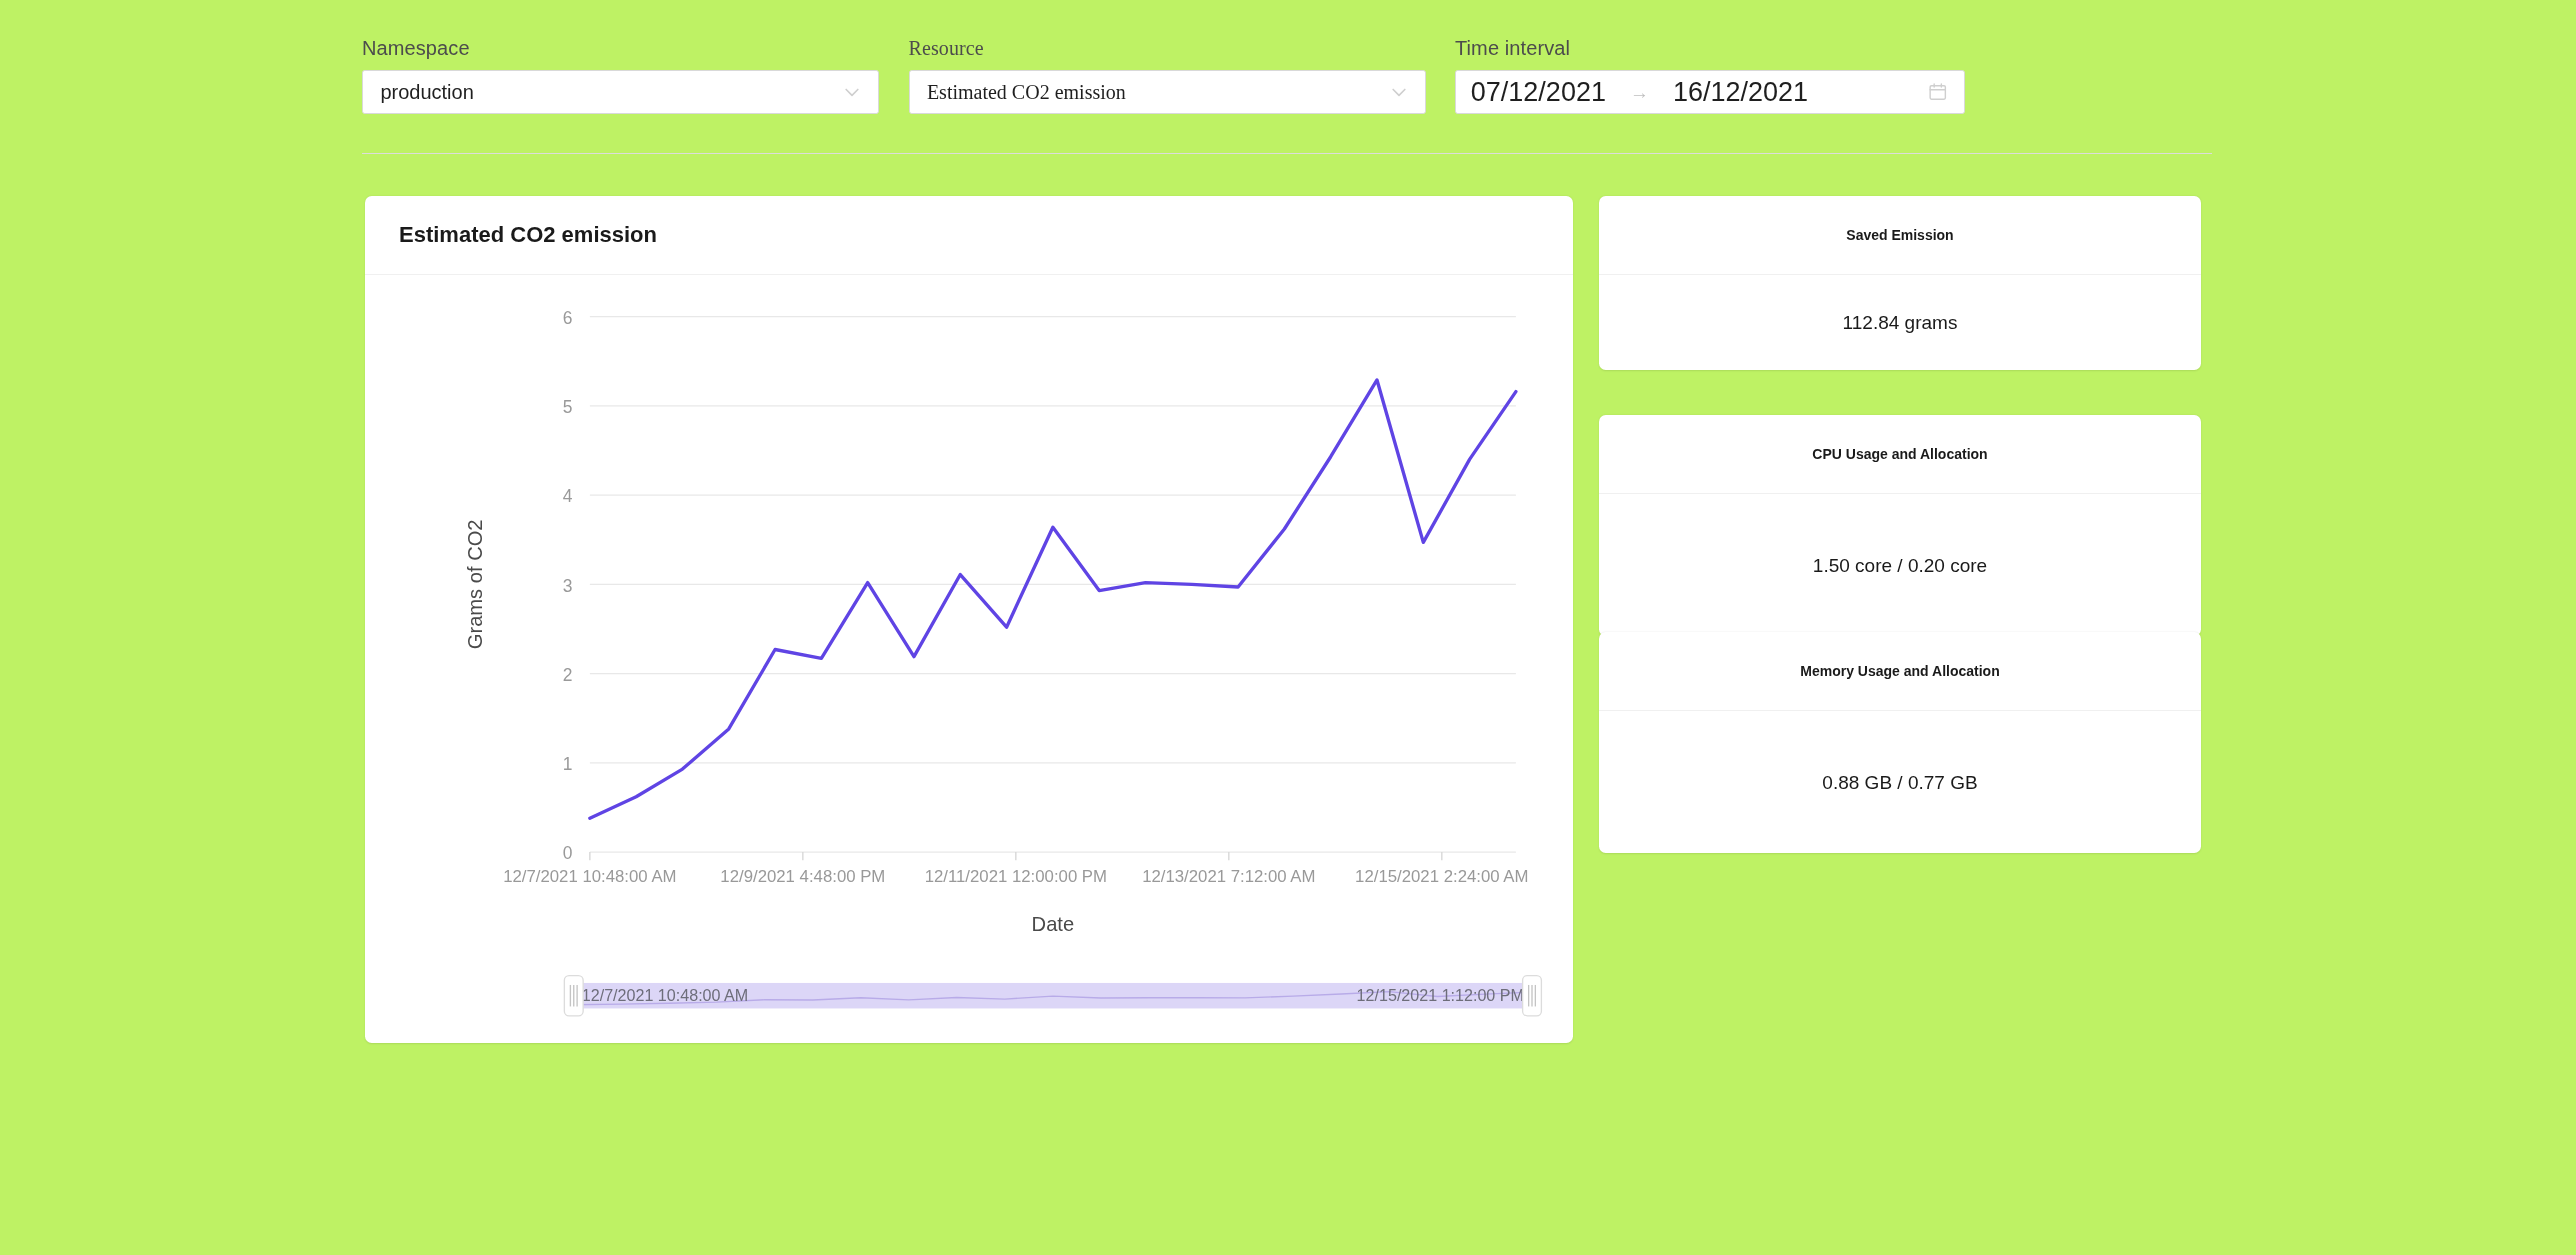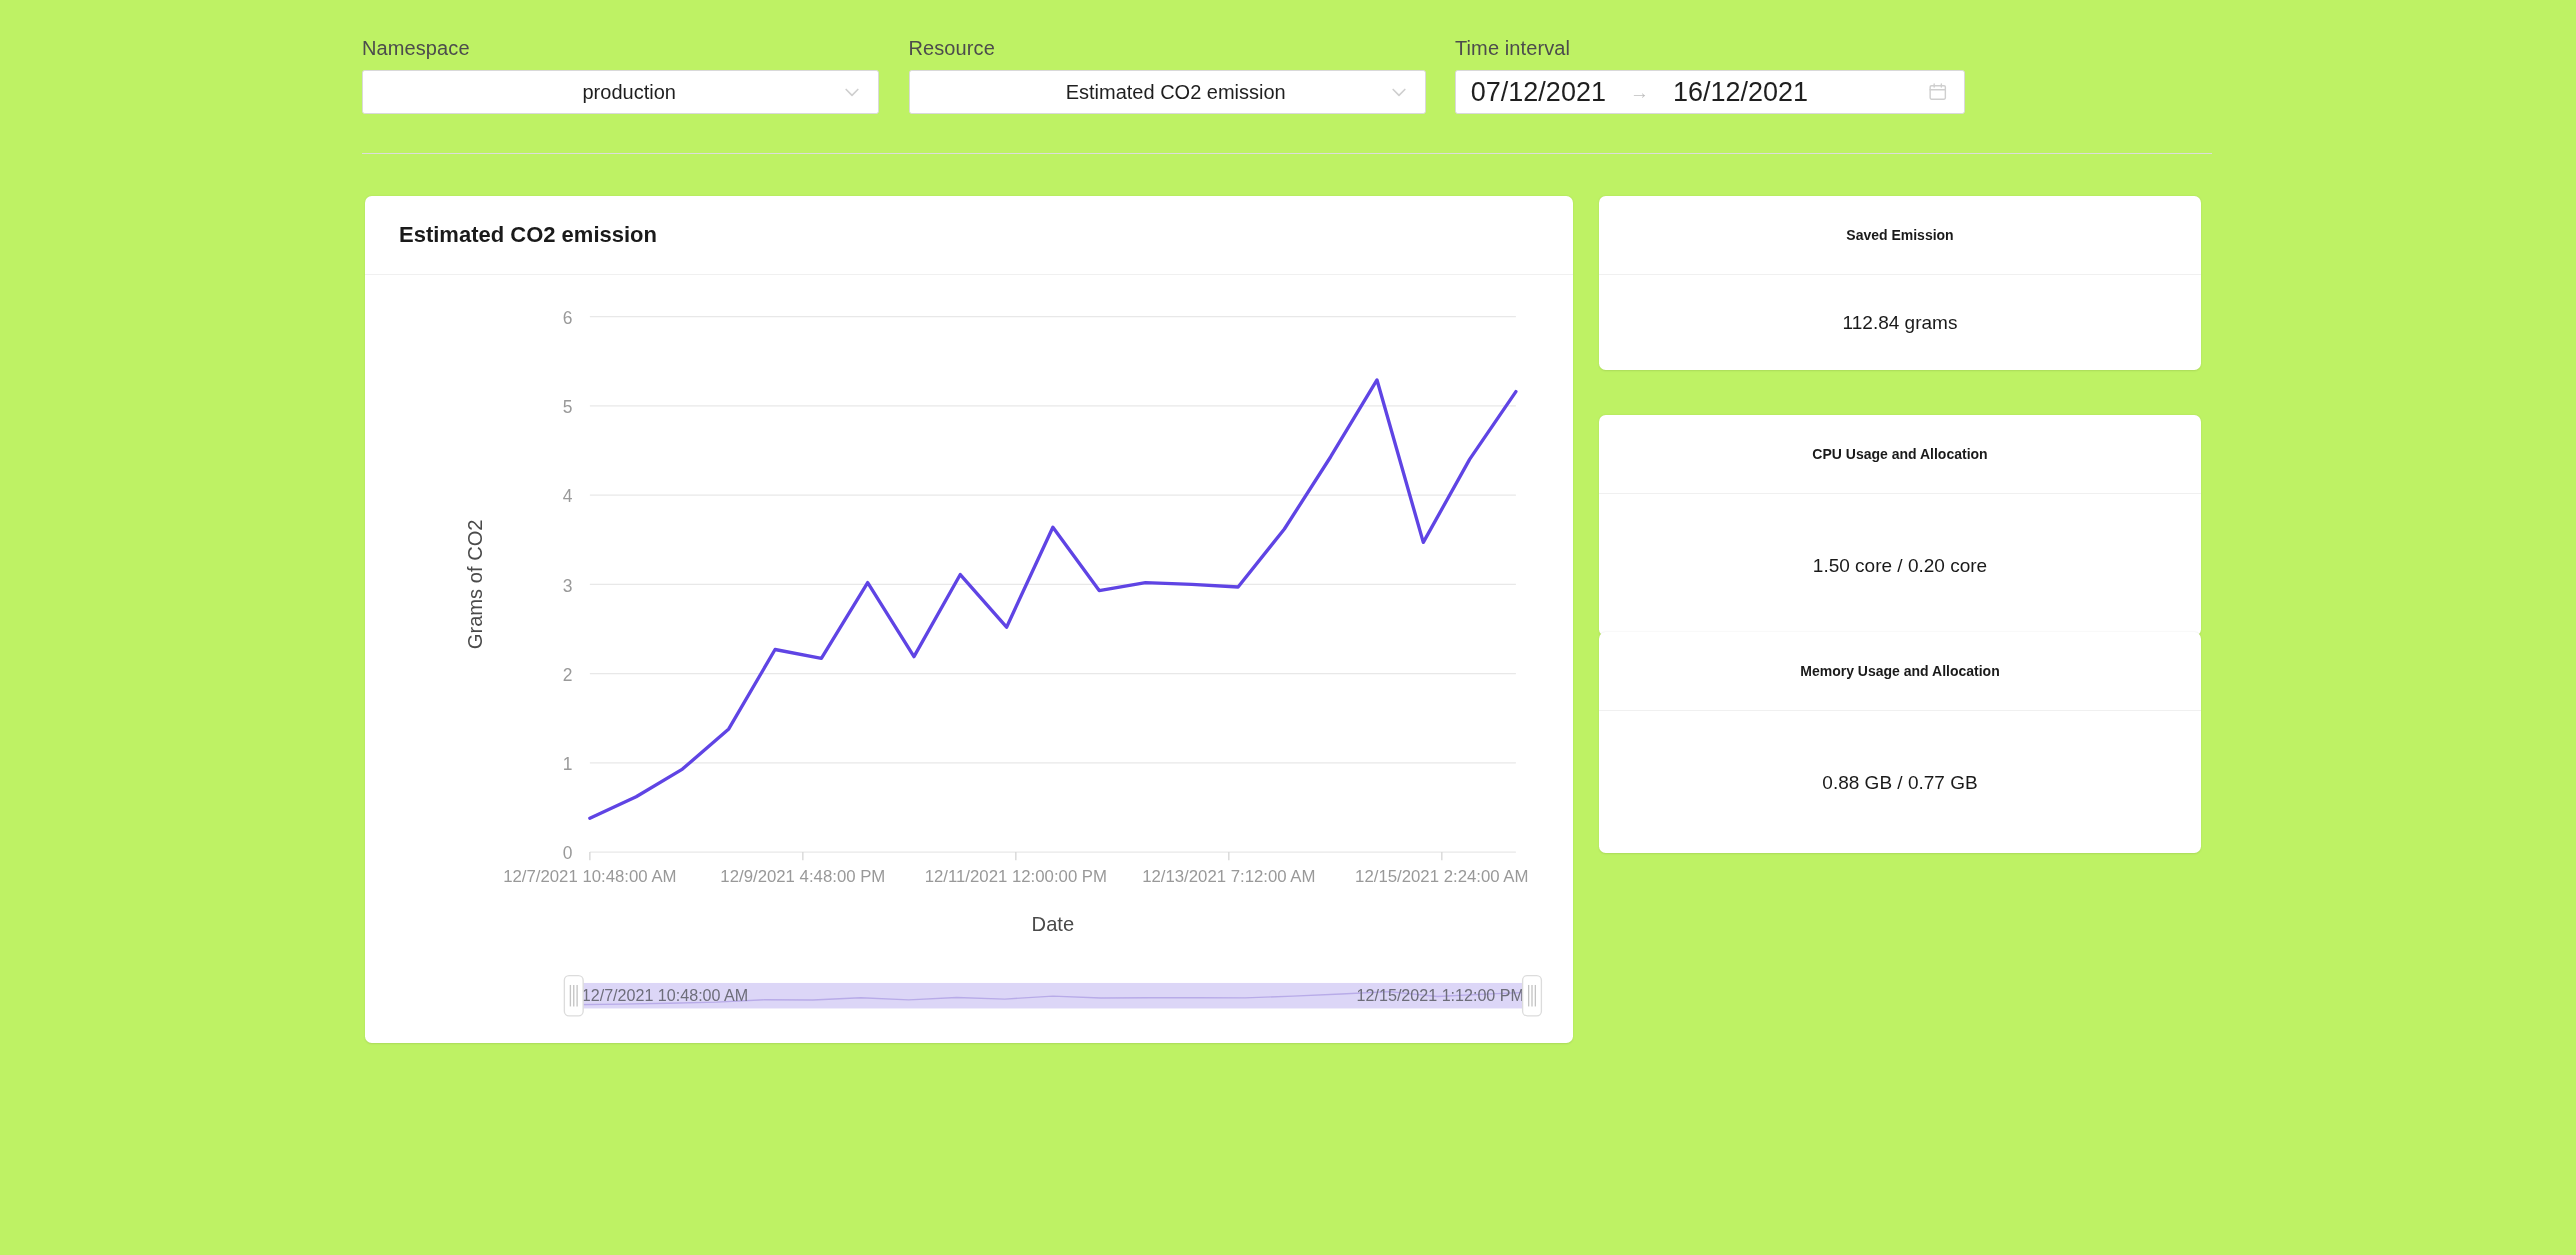--- a/index.html
+++ b/index.html
@@ -23,41 +23,40 @@
   .filters {
     position: absolute;
     left: 362px;
     top: 38px;
     width: 1851px;
     display: flex;
     gap: 29.5px;
   }
   .filter-group { display: flex; flex-direction: column; }
   .filter-group.ns { width: 517px; }
-  .filter-group.res { width: 517px; }
+  .filter-group.res { width: 517px; font-family: Liberation Serif, serif; }
   .filter-group.time { width: 510px; }
 
   .filter-label {
     font-size: 20px;
     color: #4c4c4c;
     margin-bottom: 12px;
     line-height: 1;
     letter-spacing: 0.1px;
   }
 
   .control {
     position: relative;
     height: 44px;
     background: #ffffff;
     border: 0.7px solid #d9d9d9;
     border-radius: 2.7px;
     display: flex;
     align-items: center;
     box-sizing: border-box;
-    justify-content: center;
   }
   .control-value {
     font-size: 20px;
     color: #1f1f1f;
     padding-left: 17.4px;
     line-height: 1;
     white-space: nowrap;
   }
   .chev {
     position: absolute;

